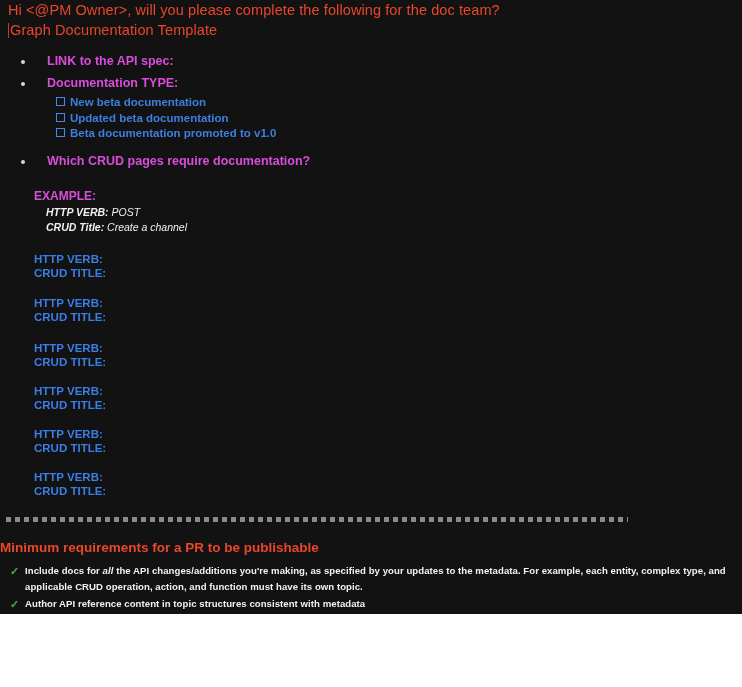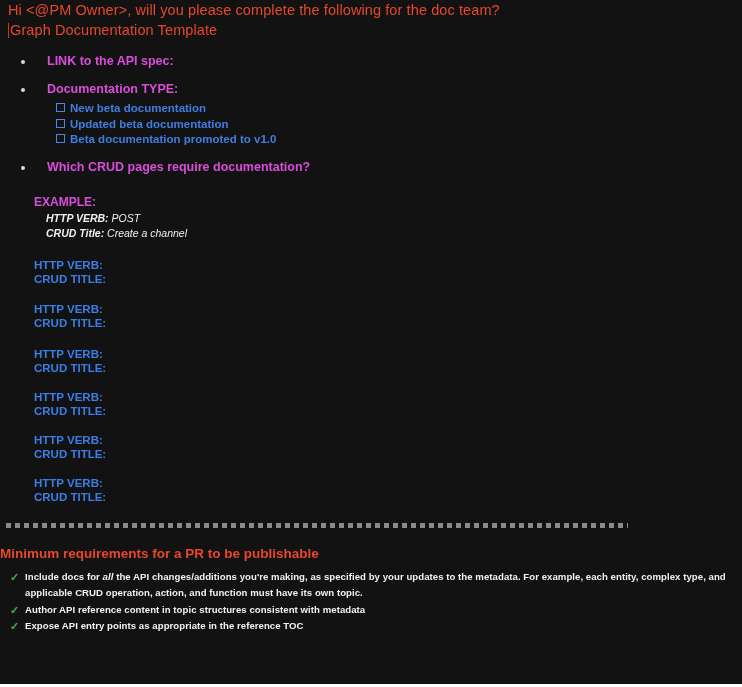--- a/index.html
+++ b/index.html
@@ -9,21 +9,21 @@
   }
   body {
     width: 742px;
     height: 687px;
     overflow: hidden;
     font-family: "Liberation Sans", sans-serif;
   }
   #doc {
     position: relative;
     width: 742px;
-    height: 684px;
+    height: 614px;
     background: #121212;
     overflow: hidden;
   }
   .pad {
     padding: 0 0 0 8px;
   }
 
   
   .title-line {
     color: #e8472a;
@@ -207,21 +207,21 @@
   </div>
 
   <ul class="bullets" style="margin-top:13px;">
 
     <li>
       <div class="bullet-head">
         <span>LINK to the API spec:</span>
       </div>
     </li>
 
-    <li style="margin-top:11px;">
+    <li style="margin-top:5px;">
       <div class="bullet-head">
         <span>Documentation TYPE:</span>
       </div>
       <ul class="cb-list">
         <li class="cb-item">
           <span class="cb-box"></span><span>New beta documentation</span>
         </li>
         <li class="cb-item">
           <span class="cb-box"></span><span>Updated beta documentation</span>
         </li>

